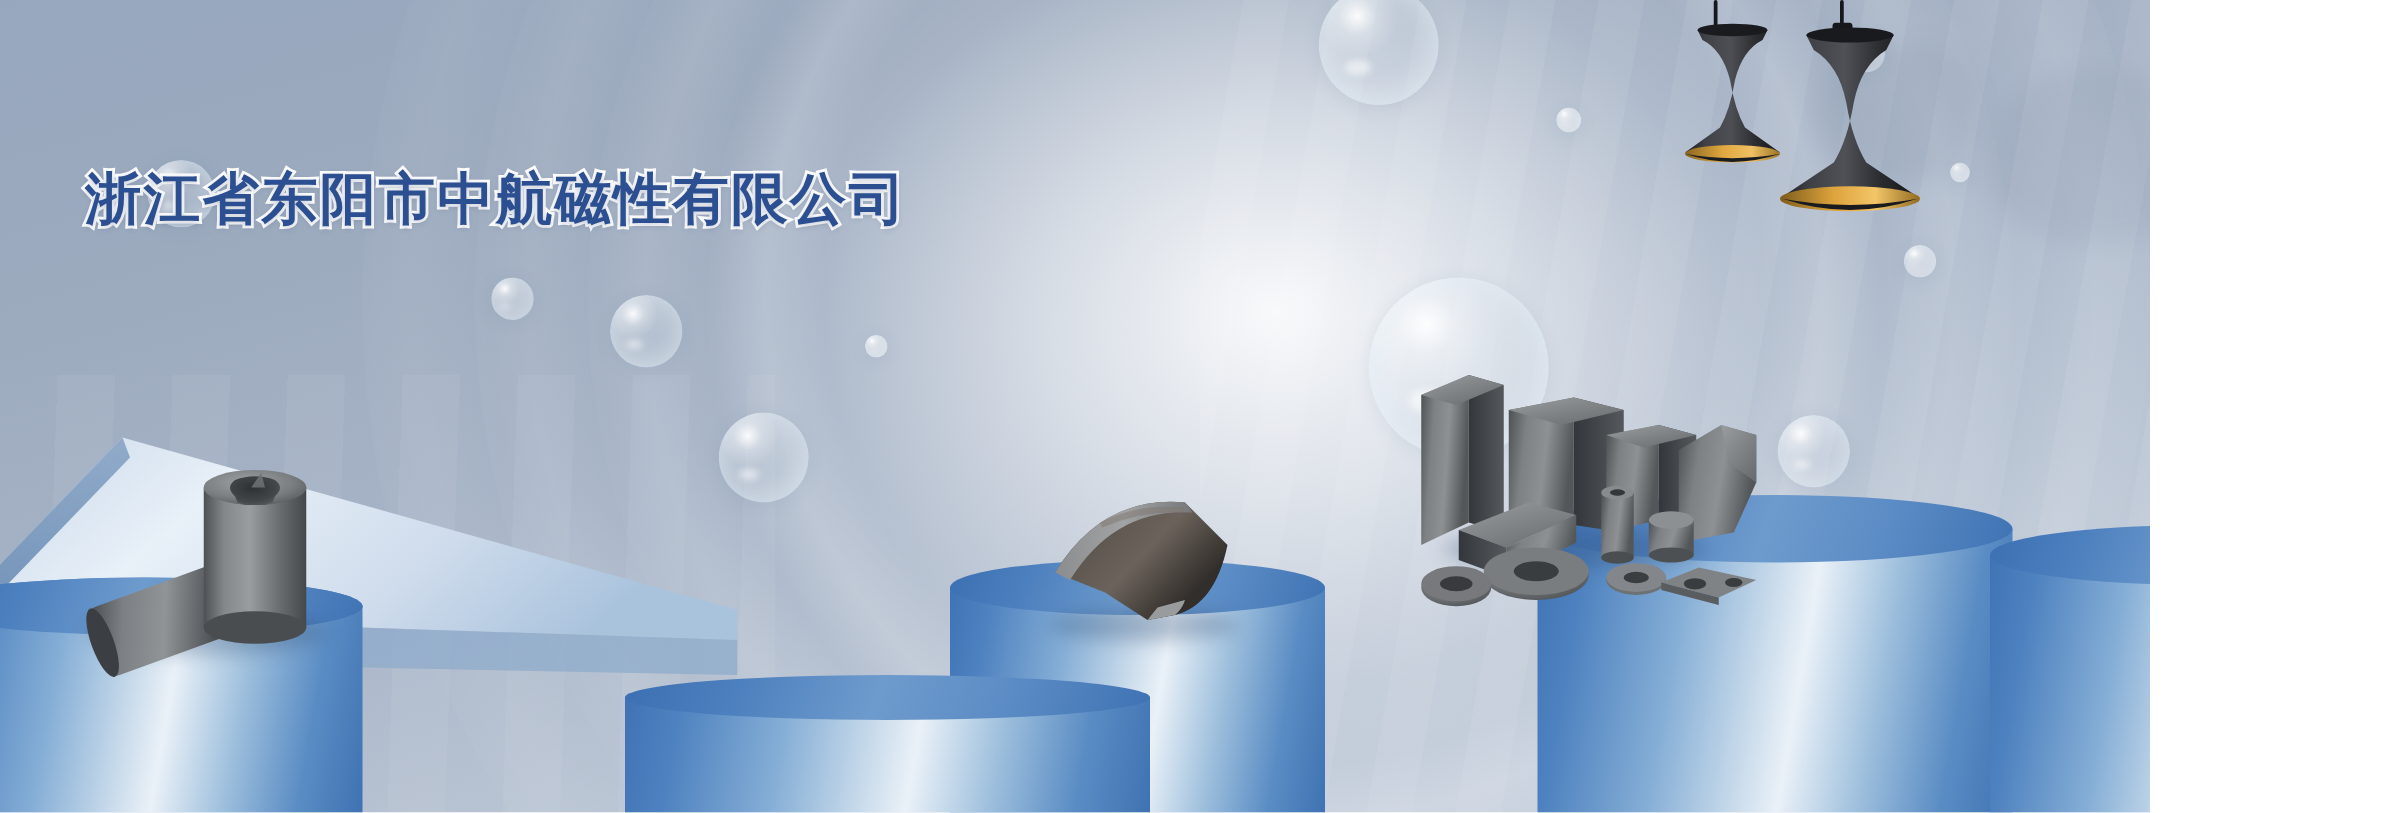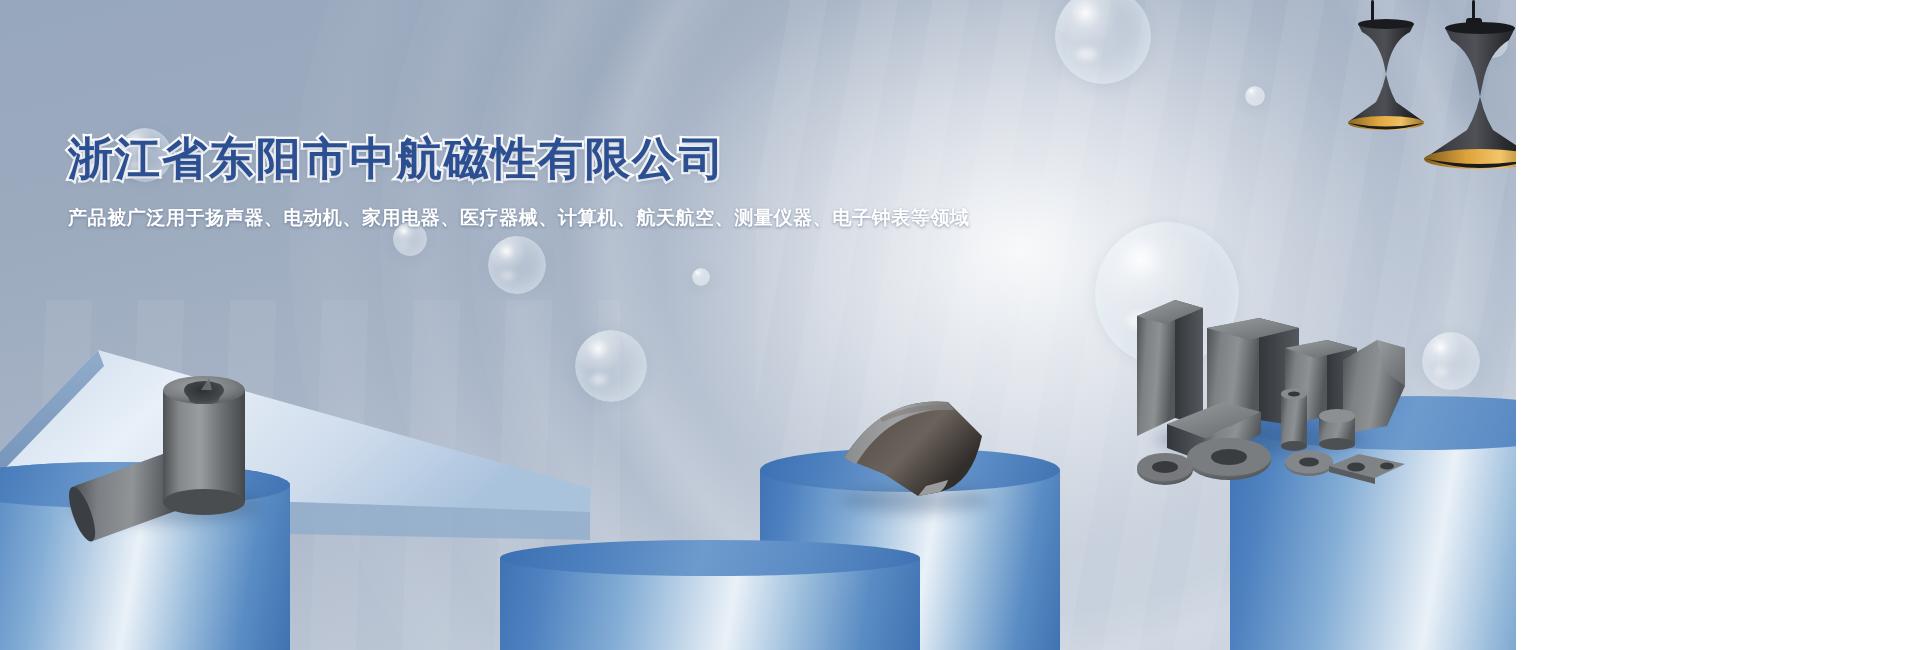--- a/index.html
+++ b/index.html
@@ -1,20 +1,20 @@
 <!DOCTYPE html>
 <html><head>
 <meta charset="utf-8">
 <style>
   html,body{margin:0;padding:0;background:#fff;}
   body{font-family:"Liberation Sans","DejaVu Sans",sans-serif;}
 
   #banner{
     position:relative;
-    width:1516px;height:650px;
+    width:1720px;height:650px;
     overflow:hidden;
     background:
       radial-gradient(ellipse 620px 520px at 1020px 250px, rgba(255,255,255,0.92) 0%, rgba(255,255,255,0.55) 30%, rgba(255,255,255,0.12) 58%, rgba(255,255,255,0) 76%),
       linear-gradient(165deg, #97a7bd 0%, #9caabe 22%, #a6b3c6 45%, #b6c1d1 66%, #c4cedb 85%, #cfd7e2 100%);
   }
 
   
   .ring{position:absolute;border-radius:50%;pointer-events:none;}
   .r1{left:560px;top:-240px;width:950px;height:950px;
       background:radial-gradient(circle, rgba(255,255,255,0) 56%, rgba(255,255,255,0.16) 63%, rgba(255,255,255,0) 70%);}
@@ -161,21 +161,20 @@
       <ellipse cx="80" cy="141" rx="56" ry="10" fill="url(#goldB)"></ellipse>
       <path d="M26 141 Q80 159 134 141 Q80 151 26 141 Z" fill="#1a1b1f"></path>
       <ellipse cx="80" cy="10" rx="35" ry="6" fill="#191a1e"></ellipse>
     </svg>
   </div>
 
   <div class="lamp-shadow" style="left:1588px;top:56px;width:170px;height:140px;opacity:.45;"></div>
 
   <div id="textblock">
     <div id="title">浙江省东阳市中航磁性有限公司</div>
-    <div id="subtitle">产品被广泛用于扬声器、电动机、家用电器、医疗器械、计算机、航天航空、测量仪器、电子钟表等领域</div>
   </div>
 
   <svg class="slab" width="600" height="300" viewBox="0 0 600 300" style="left:-10px;top:340px;">
     <defs>
       <linearGradient id="slabTop" x1="0" y1="0" x2="1" y2="0.3">
         <stop offset="0%" stop-color="#c9d8ea"></stop>
           <stop offset="35%" stop-color="#e8f0f8"></stop>
         <stop offset="70%" stop-color="#cfdcec"></stop>
           <stop offset="100%" stop-color="#aac3dd"></stop>
       </linearGradient>

